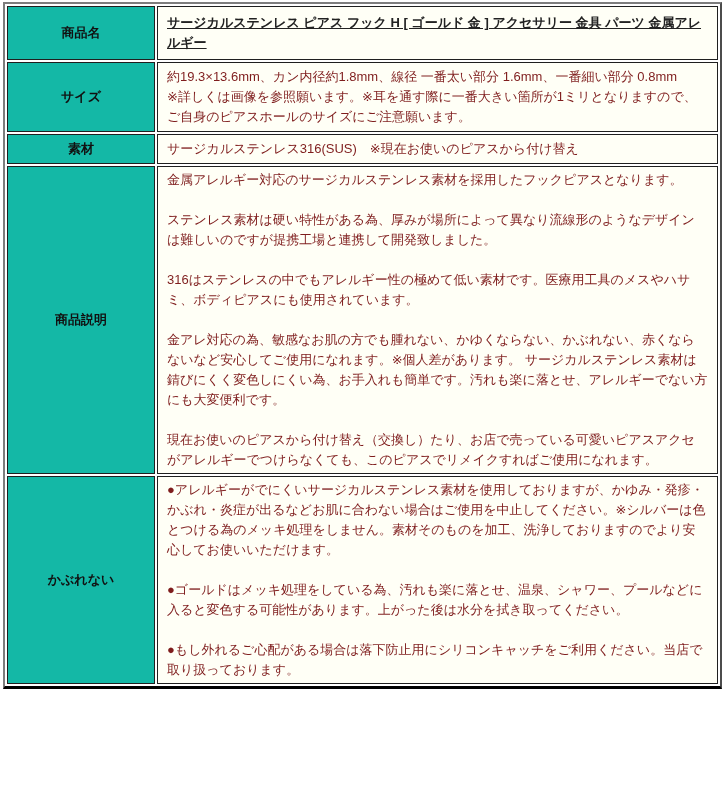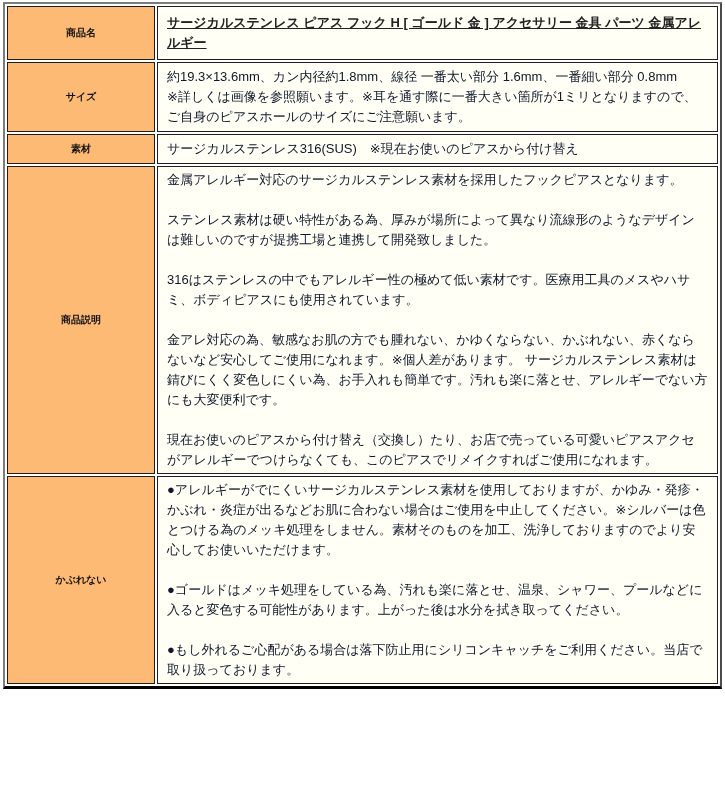--- a/index.html
+++ b/index.html
@@ -21,34 +21,34 @@
     border-collapse: separate;
     border-spacing: 2px;
     background: #ffffff;
     border-style: solid;
     border-width: 2px 2px 3px 2px;
     border-color: #7d7d7d #4c4c4c #000000 #7d7d7d;
     table-layout: fixed;
   }
   table.spec th {
     width: 138px;
-    background: #fdba74;
+    background: #14b8a6;
     border: 1px solid #1f1f1f;
-    font-size: 10px;
+    font-size: 13px;
     font-weight: bold;
     color: #111111;
     text-align: center;
     vertical-align: middle;
     padding: 3px 4px;
   }
   table.spec td {
     background: #fffff6;
     border: 1px solid #1f1f1f;
     font-size: 13px;
-    color: #0f172a;
+    color: #7f1d1d;
     line-height: 20px;
     vertical-align: middle;
     padding: 3px 9px;
     white-space: pre-line;
     word-break: break-all;
   }
   tr.r-product-name th, tr.r-product-name td { height: 46px; }
   tr.r-product-name td { font-weight: bold; color: #222222; text-decoration: underline; }
   tr.r-size th,   tr.r-size td   { height: 62px; }
   tr.r-material th, tr.r-material td { height: 22px; }

